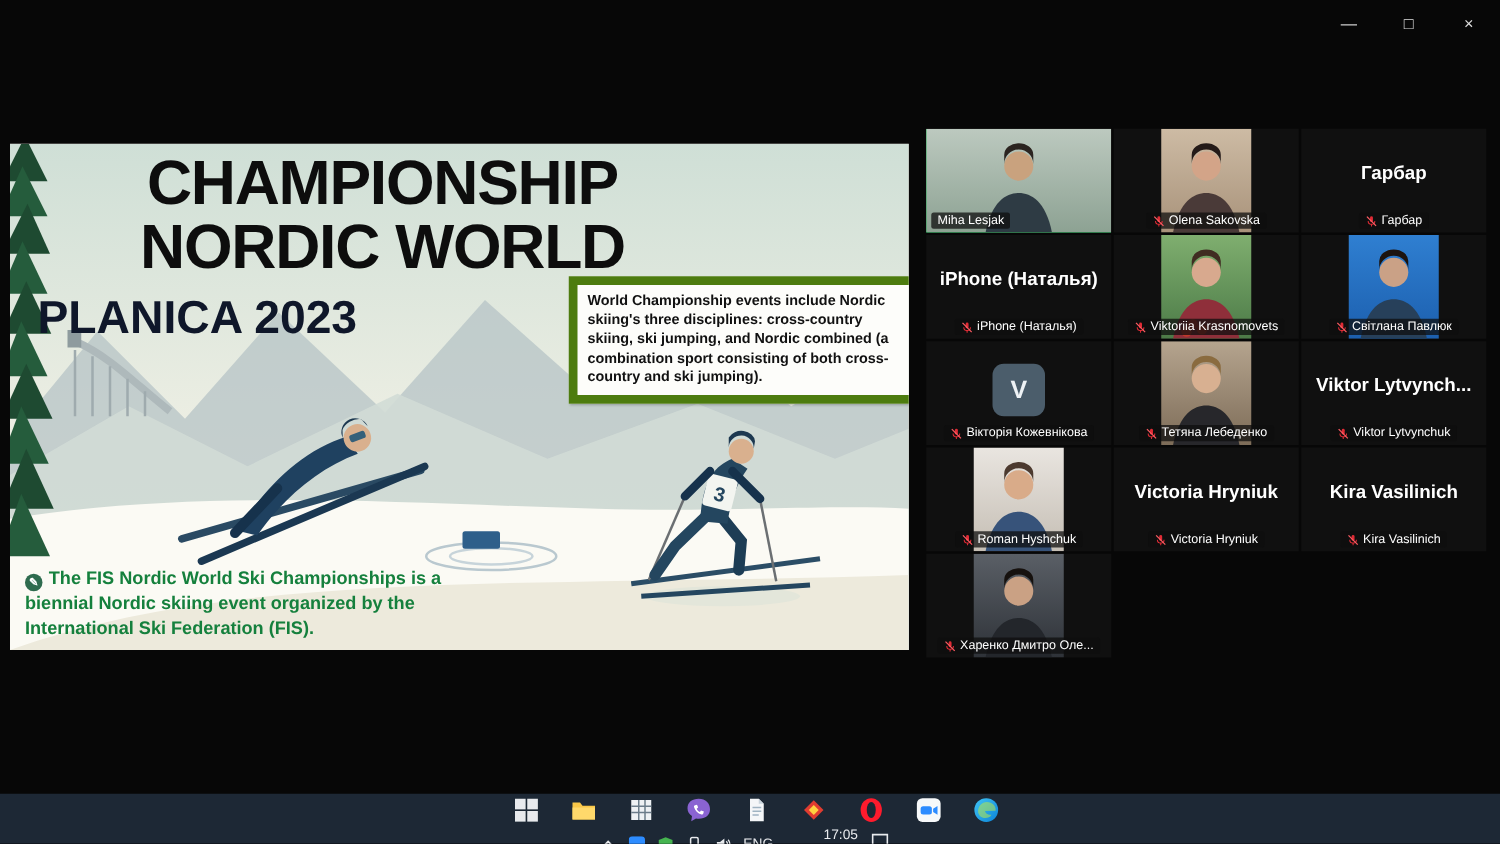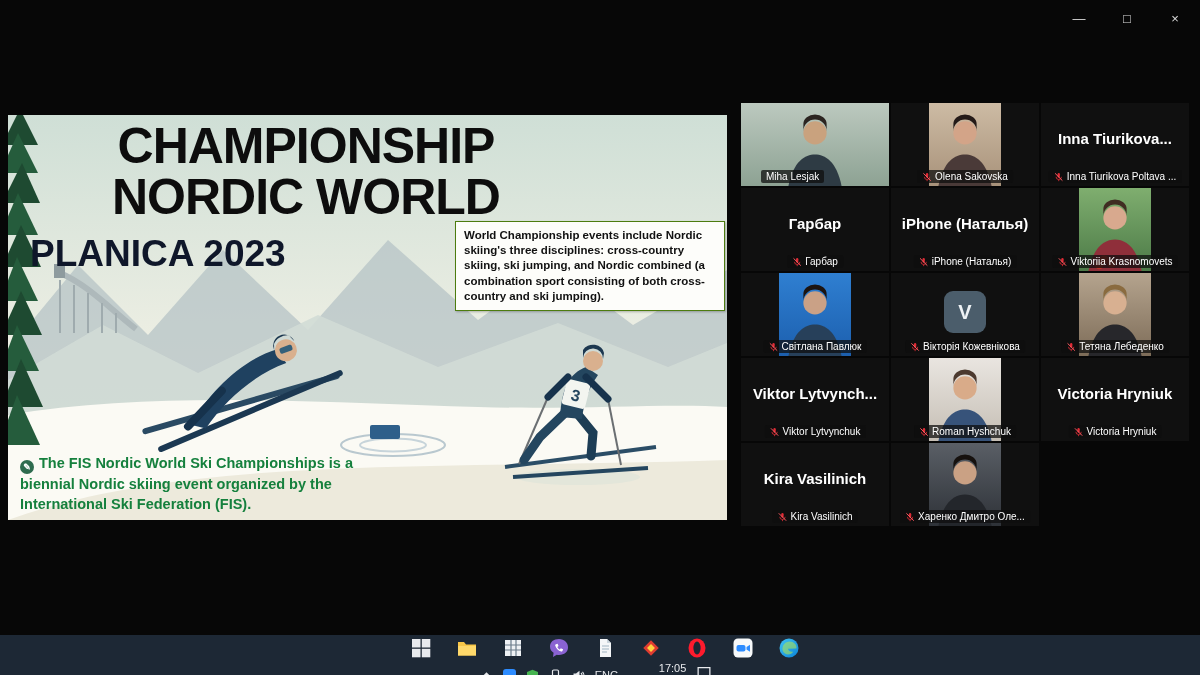--- a/index.html
+++ b/index.html
@@ -12,21 +12,21 @@
   .wbtn { width:34px; height:24px; display:flex; align-items:center; justify-content:center;
           color:#dddddd; font-size:13px; background:transparent; }
   
   .slide { position:absolute; left:8px; top:115px; width:719px; height:405px; background:#eef0e7; overflow:hidden; }
   .slide .art { position:absolute; left:0; top:0; width:100%; height:100%; }
   .slide-titles { position:absolute; top:6px; left:22px; width:552px; text-align:center; color:#0d0d0d; }
   .title-line { font-size:50px; font-weight:bold; letter-spacing:-1px; line-height:1.02; }
   .slide-subtitle { position:absolute; top:118px; left:22px; width:552px; text-align:left;
                     font-size:37px; font-weight:bold; letter-spacing:0px; color:#0f172a; }
   .callout { position:absolute; left:447px; top:106px; width:252px; background:#fdfdfa;
-             border:1px solid #4d7c0f; padding:6px 8px; font-size:11.5px; font-weight:bold;
+             border:7px solid #4d7c0f; padding:6px 8px; font-size:11.5px; font-weight:bold;
              line-height:1.32; color:#111; box-shadow:1px 1px 2px rgba(0,0,0,.25); }
   .footer-note { position:absolute; left:12px; top:338px; width:350px; font-size:14.5px;
                  font-weight:bold; line-height:1.38; color:#15803d; }
   .note-icon { display:inline-block; width:14px; height:14px; border-radius:50%; background:#2e6b4e;
                color:#fff; font-size:9px; line-height:14px; text-align:center; margin-right:5px; vertical-align:-2px; }
   .note-icon::before { content:"✎"; }
   
   .participants { position:absolute; left:741px; top:103px; width:450px;
                   display:grid; grid-template-columns:repeat(3,148px); grid-auto-rows:83px; gap:2px; }
   .tile { position:relative; background:#101010; overflow:hidden; }
@@ -36,21 +36,21 @@
   .video.portrait { left:50%; transform:translateX(-50%); width:72px; }
   .video svg { width:100%; height:100%; display:block; }
   .bigname { position:absolute; top:32%; left:4px; right:4px; text-align:center; color:#ffffff;
              font-size:15px; font-weight:bold; white-space:nowrap; overflow:hidden; }
   .avatar { position:absolute; top:22%; left:50%; transform:translateX(-50%); width:42px; height:42px;
             border-radius:9px; background:#4b5d6b; color:#eef2f5; font-size:20px; font-weight:bold;
             display:flex; align-items:center; justify-content:center; }
   .plabel { position:absolute; bottom:3px; left:50%; transform:translateX(-50%);
             display:flex; align-items:center; gap:3px; background:rgba(14,14,14,.74); color:#fff;
             font-size:10px; padding:1px 5px; border-radius:2px; max-width:96%; white-space:nowrap; overflow:hidden; }
-  .plabel.left { left:20px; transform:none; }
+  .plabel.left { left:4px; transform:none; }
   .plabel svg { width:10px; height:10px; flex:none; }
   
   .taskbar { position:absolute; left:0; right:0; bottom:0; height:40px; background:#1d2835;
              display:flex; align-items:center; justify-content:space-between; z-index:40;flex-direction:column; }
   .task-icons { display:flex; align-items:center; gap:20px; padding-left:10px; }
   .task-icon { width:26px; height:26px; display:flex; align-items:center; justify-content:center; }
   .task-icon svg { width:22px; height:22px; }
   .tray { display:flex; align-items:center; gap:10px; padding-right:8px; color:#e8eaed; }
   .tray-icon { display:flex; align-items:center; justify-content:center; }
   .tray-icon svg { width:13px; height:13px; display:block; }
@@ -166,32 +166,20 @@
         <svg viewBox="0 0 12 12">
           <rect x="4.6" y="1.2" width="2.8" height="5.6" rx="1.4" fill="#e02b35"></rect>
           <path d="M2.8 5.8 a3.2 3.2 0 0 0 6.4 0" stroke="#e02b35" stroke-width="1" fill="none"></path>
           <line x1="6" y1="9.2" x2="6" y2="11" stroke="#e02b35" stroke-width="1"></line>
           <line x1="1.6" y1="1.6" x2="10.4" y2="10.4" stroke="#ff5d64" stroke-width="1.2"></line>
         </svg>
         <span>Olena Sakovska</span>
       </div>
     </div>
     <div class="tile">
-      <div class="bigname">Inna Tiurikova...</div>
-      <div class="plabel">
-        <svg viewBox="0 0 12 12">
-          <rect x="4.6" y="1.2" width="2.8" height="5.6" rx="1.4" fill="#e02b35"></rect>
-          <path d="M2.8 5.8 a3.2 3.2 0 0 0 6.4 0" stroke="#e02b35" stroke-width="1" fill="none"></path>
-          <line x1="6" y1="9.2" x2="6" y2="11" stroke="#e02b35" stroke-width="1"></line>
-          <line x1="1.6" y1="1.6" x2="10.4" y2="10.4" stroke="#ff5d64" stroke-width="1.2"></line>
-        </svg>
-        <span>Inna Tiurikova Poltava ...</span>
-      </div>
-    </div>
-    <div class="tile">
       <div class="bigname">Гарбар</div>
       <div class="plabel">
         <svg viewBox="0 0 12 12">
           <rect x="4.6" y="1.2" width="2.8" height="5.6" rx="1.4" fill="#e02b35"></rect>
           <path d="M2.8 5.8 a3.2 3.2 0 0 0 6.4 0" stroke="#e02b35" stroke-width="1" fill="none"></path>
           <line x1="6" y1="9.2" x2="6" y2="11" stroke="#e02b35" stroke-width="1"></line>
           <line x1="1.6" y1="1.6" x2="10.4" y2="10.4" stroke="#ff5d64" stroke-width="1.2"></line>
         </svg>
         <span>Гарбар</span>
       </div>

